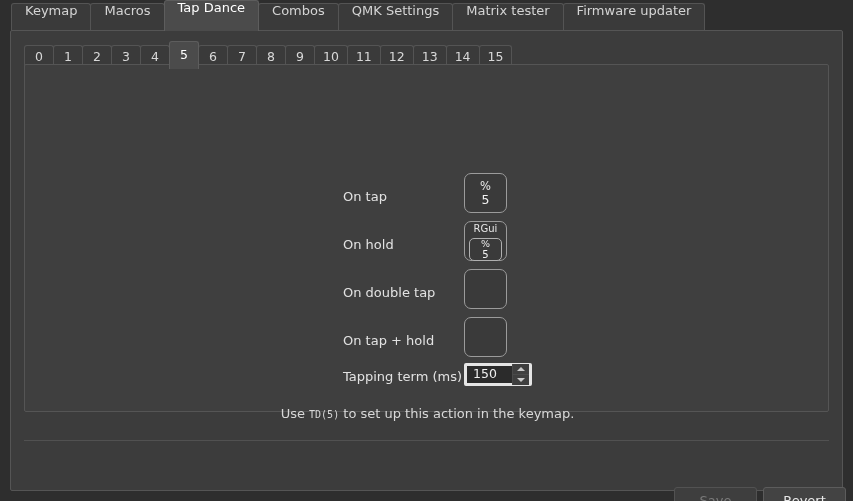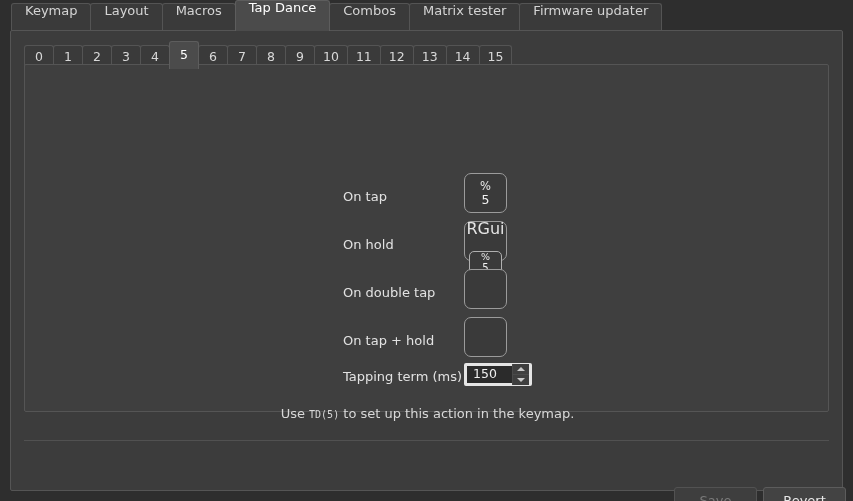--- a/index.html
+++ b/index.html
@@ -156,24 +156,24 @@
     color: #f2f2f2;
   }
   .key-btn.empty { }
 
   
   .key-btn.mod {
     justify-content: flex-start;
     padding-top: 1px;
   }
   .key-btn .mod-label {
-    font-size: 16px;
+    font-size: 10px;
     line-height: 11px;
     color: #e4e4e4;
-    margin-bottom: 17px;
+    margin-bottom: 4px;
   }
   .key-btn .inner-key {
     width: 33px;
     height: 24px;
     box-sizing: border-box;
     border: 1px solid #b0b0b0;
     border-radius: 5px;
     background: #3a3a3a;
     display: flex;
     flex-direction: column;
@@ -298,30 +298,30 @@
   }
 </style>
 </head>
 <body>
 
 <div class="app-tabbar">
   <div class="app-tab">
       <span>Keymap</span>
     </div>
   <div class="app-tab">
-      <span>Layout</span>
-    </div>
-  <div class="app-tab">
       <span>Macros</span>
     </div>
   <div class="app-tab selected">
       <span>Tap Dance</span>
     </div>
   <div class="app-tab">
       <span>Combos</span>
+    </div>
+  <div class="app-tab">
+      <span>QMK Settings</span>
     </div>
   <div class="app-tab">
       <span>Matrix tester</span>
     </div>
   <div class="app-tab">
       <span>Firmware updater</span>
     </div>
 </div>
 
 <div class="main-panel">

